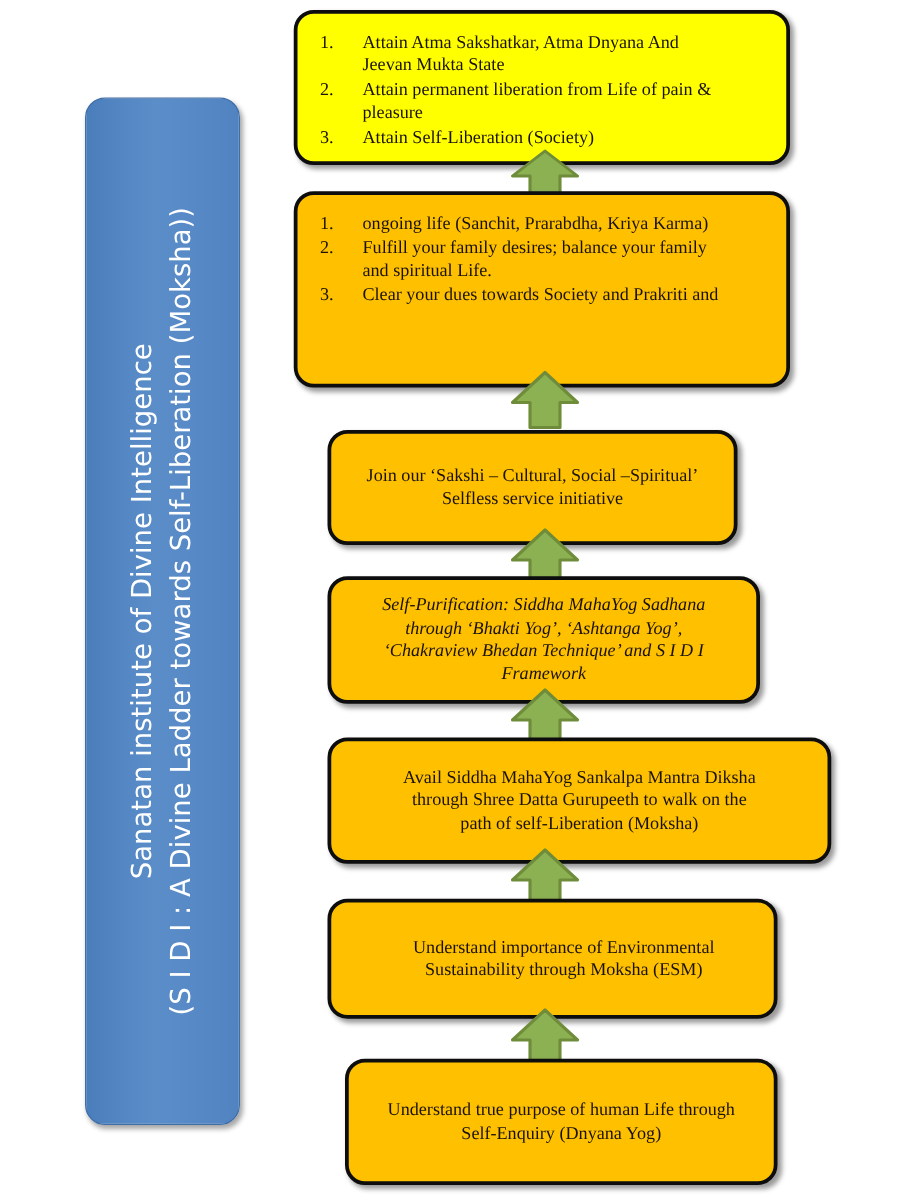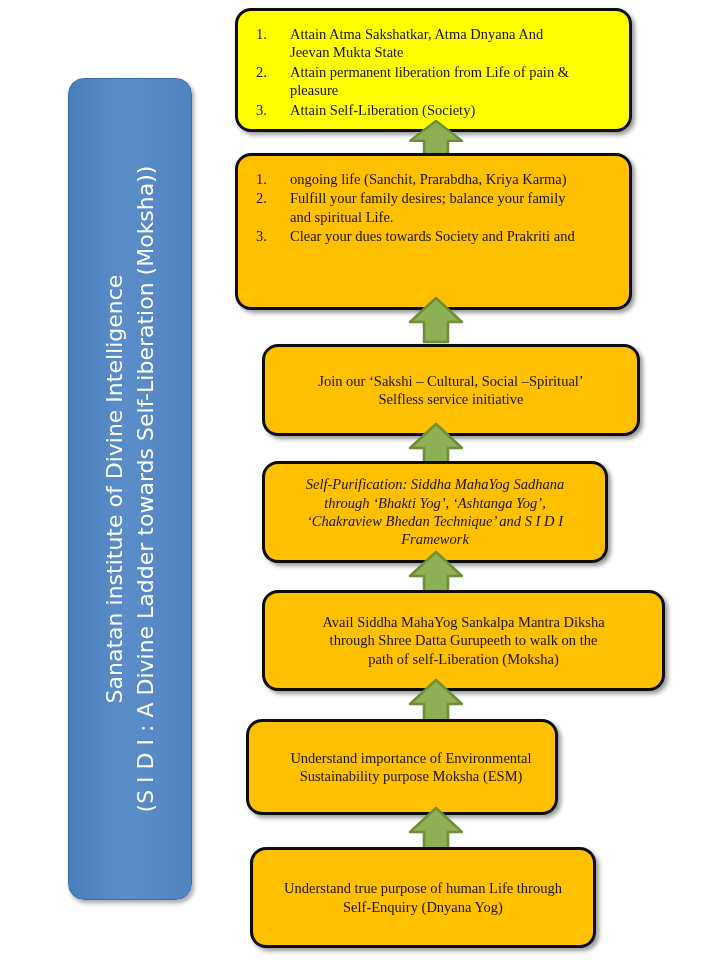--- a/index.html
+++ b/index.html
@@ -163,21 +163,21 @@
     </li>
   </ol>
 </div>
 
 <div class="up-arrow" style="left:408px; top:296px; height:48px;">
   <svg viewBox="0 0 56 48" preserveAspectRatio="none">
     <polygon points="28,2 54,26 40,26 40,46 16,46 16,26 2,26" fill="#8cb152" stroke="#6e8c3a" stroke-width="2.5" stroke-linejoin="round"></polygon>
   </svg>
 </div>
 
-<div class="flow-box orange centered" style="left:262px; top:344px; width:378px; height:92px;">
+<div class="flow-box orange centered" style="left:262px; top:344px; width:328px; height:92px;">
   <div class="body">
     <span class="ln">Join our ‘Sakshi – Cultural, Social –Spiritual’</span>
     <span class="ln">Selfless service initiative</span>
   </div>
 </div>
 
 <div class="up-arrow" style="left:408px; top:422px; height:48px;">
   <svg viewBox="0 0 56 48" preserveAspectRatio="none">
     <polygon points="28,2 54,26 40,26 40,46 16,46 16,26 2,26" fill="#8cb152" stroke="#6e8c3a" stroke-width="2.5" stroke-linejoin="round"></polygon>
   </svg>
@@ -205,31 +205,31 @@
     <span class="ln">path of self-Liberation (Moksha)</span>
   </div>
 </div>
 
 <div class="up-arrow" style="left:408px; top:678px; height:48px;">
   <svg viewBox="0 0 56 48" preserveAspectRatio="none">
     <polygon points="28,2 54,26 40,26 40,46 16,46 16,26 2,26" fill="#8cb152" stroke="#6e8c3a" stroke-width="2.5" stroke-linejoin="round"></polygon>
   </svg>
 </div>
 
-<div class="flow-box orange centered" style="left:246px; top:719px; width:312px; height:96px;padding-left:32px;">
+<div class="flow-box orange centered" style="left:262px; top:719px; width:360px; height:96px;padding-left:32px;">
   <div class="body">
     <span class="ln">Understand importance of Environmental</span>
-    <span class="ln">Sustainability purpose Moksha (ESM)</span>
+    <span class="ln">Sustainability through Moksha (ESM)</span>
   </div>
 </div>
 
 <div class="up-arrow" style="left:408px; top:806px; height:48px;">
   <svg viewBox="0 0 56 48" preserveAspectRatio="none">
     <polygon points="28,2 54,26 40,26 40,46 16,46 16,26 2,26" fill="#8cb152" stroke="#6e8c3a" stroke-width="2.5" stroke-linejoin="round"></polygon>
   </svg>
 </div>
 
-<div class="flow-box orange centered" style="left:250px; top:847px; width:346px; height:101px;">
+<div class="flow-box orange centered" style="left:276px; top:847px; width:346px; height:101px;">
   <div class="body">
     <span class="ln">Understand true purpose of human Life through</span>
     <span class="ln">Self-Enquiry (Dnyana Yog)</span>
   </div>
 </div>
 
 </body></html>

